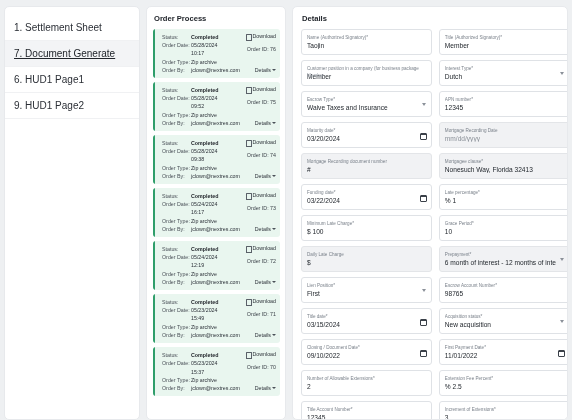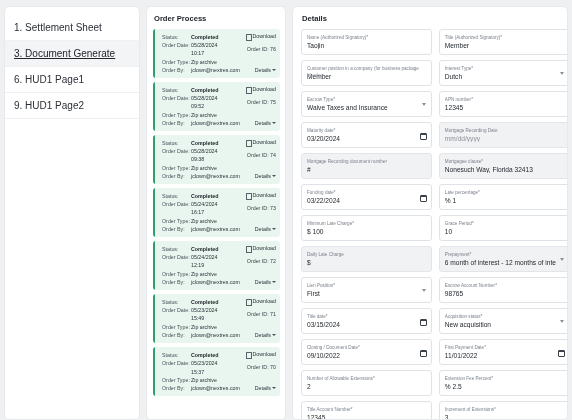--- a/index.html
+++ b/index.html
@@ -186,21 +186,21 @@
     height: 1.4px; background: #3b4149;
   }
 </style>
 </head>
 <body>
 
 <div class="app">
 
   <div class="nav-panel" id="nav-panel">
       <div class="nav-item"><span>1. Settlement Sheet</span></div>
-      <div class="nav-item active"><span>3. Document Generate</span></div>
+      <div class="nav-item active"><span>7. Document Generate</span></div>
       <div class="nav-item"><span>6. HUD1 Page1</span></div>
       <div class="nav-item"><span>9. HUD1 Page2</span></div>
     </div>
 
   <div class="order-panel">
     <div class="panel-title">Order Process</div>
     <div id="order-list">
         <div class="order-card">
           <div class="oc-top">
             <div class="oc-left">

